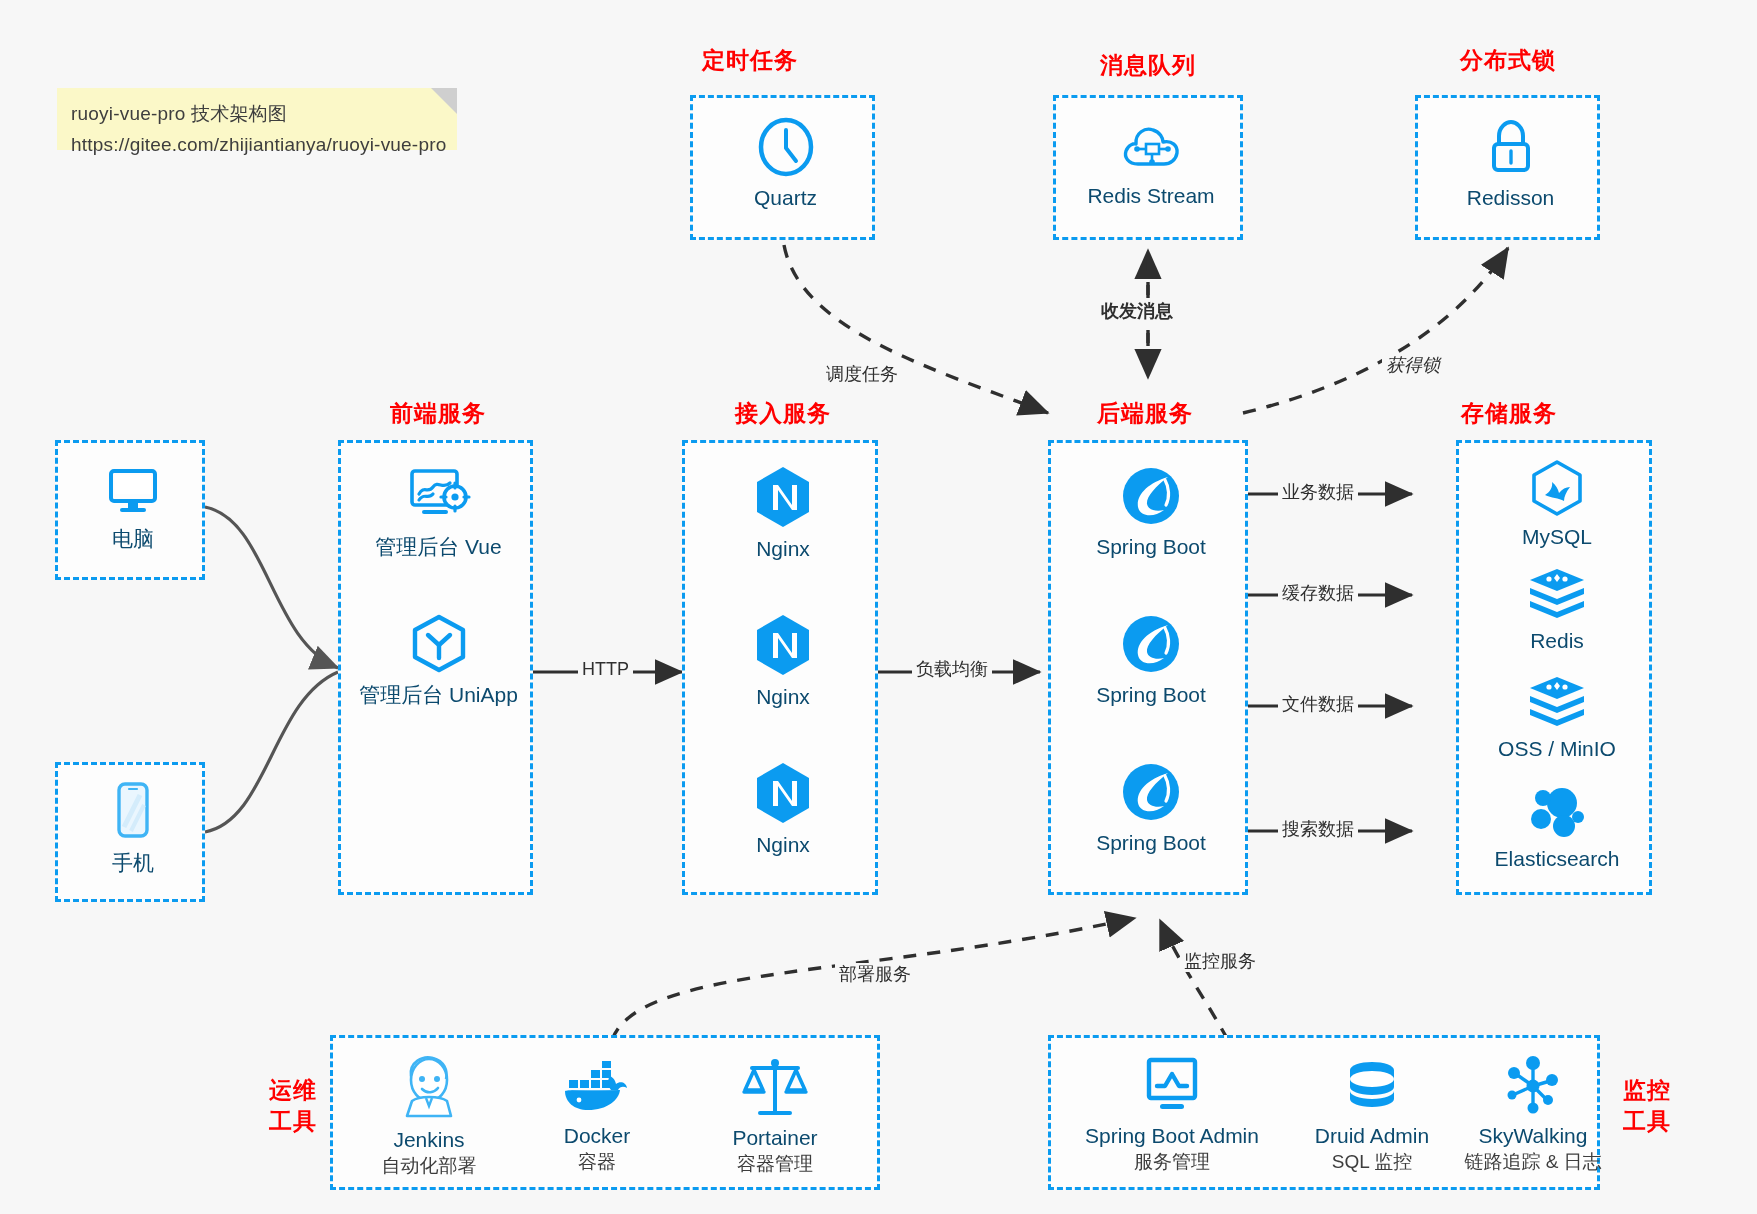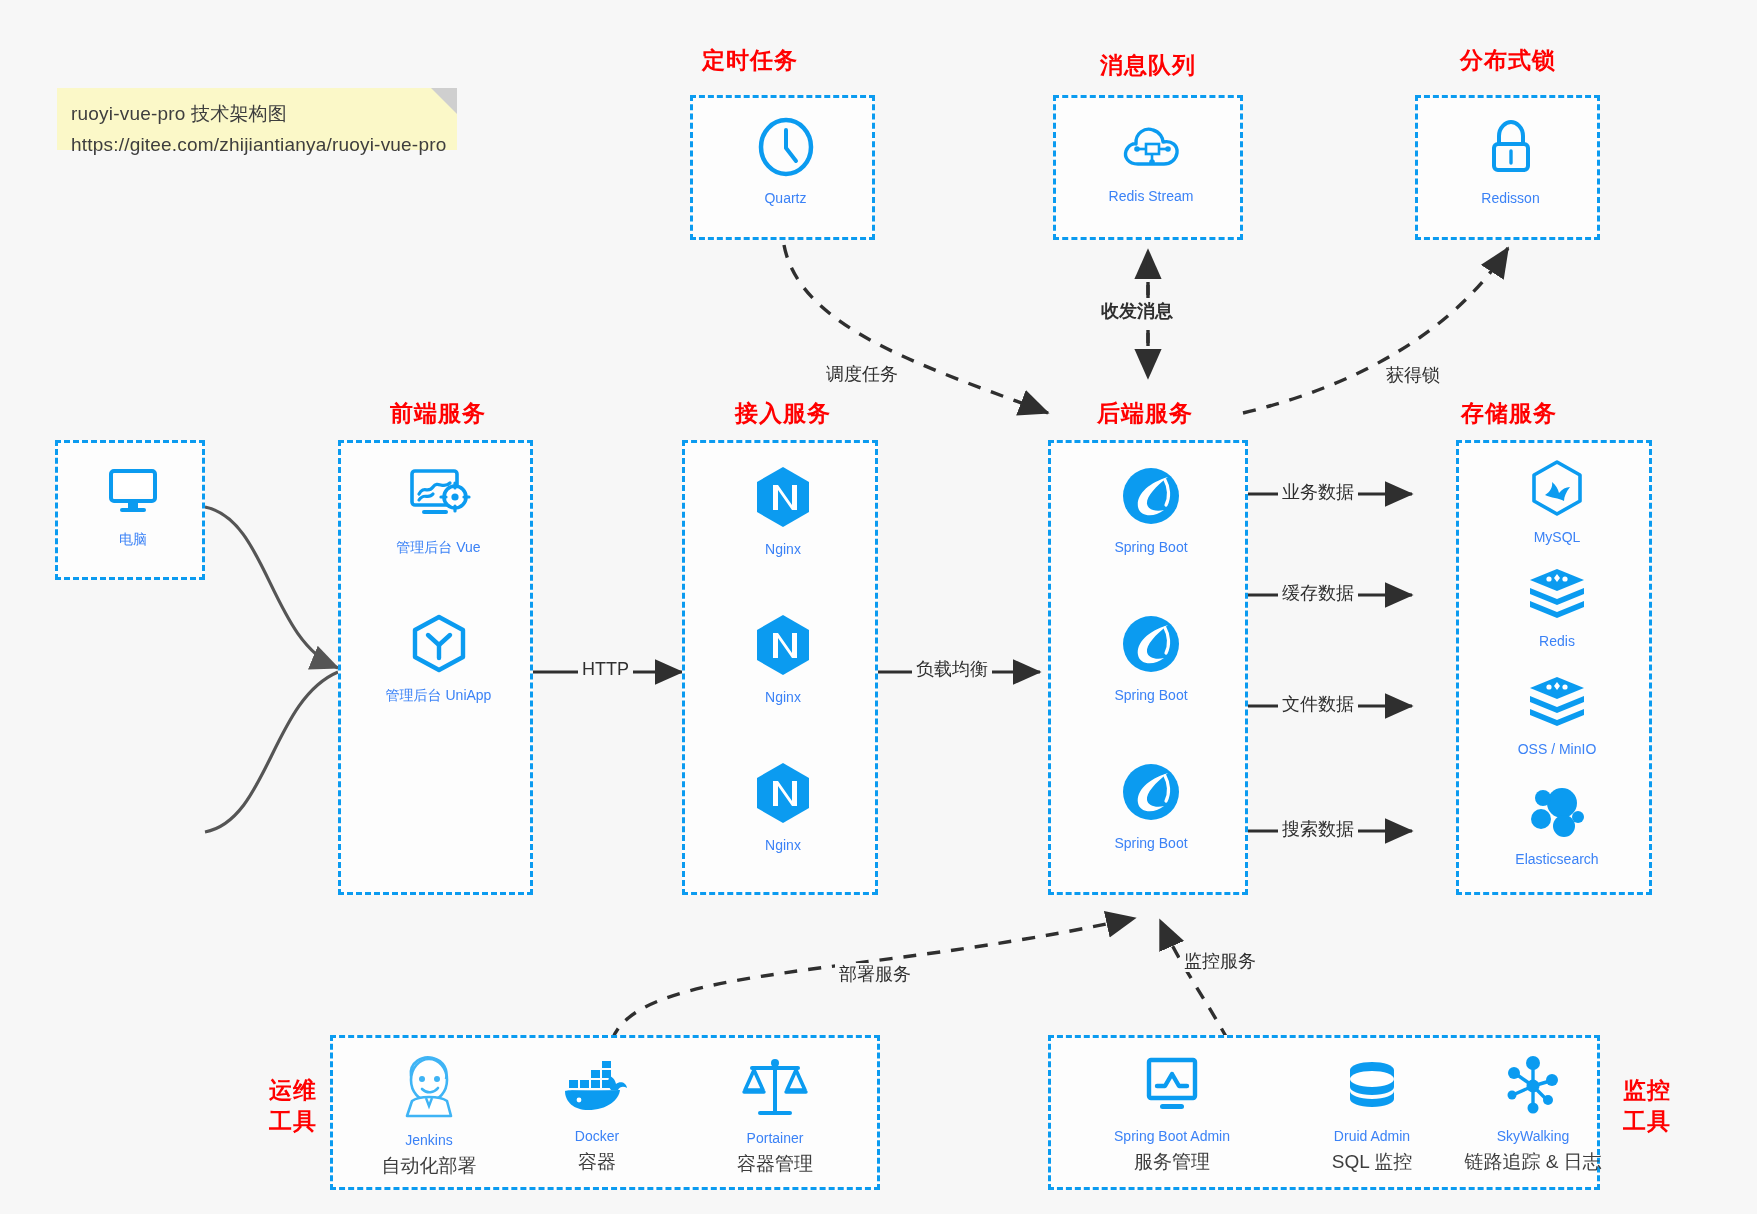--- a/index.html
+++ b/index.html
@@ -46,21 +46,21 @@
     box-sizing:border-box;
   }
 
   
   .node{
     position:absolute;
     display:flex;flex-direction:column;align-items:center;justify-content:flex-start;
     text-align:center;
   }
   .node .cap{
-    font-size:14px;color:#3b82f6;white-space:nowrap;margin-top:7px;line-height:26px;
+    font-size:21px;color:#0c4a6e;white-space:nowrap;margin-top:7px;line-height:26px;
   }
   .node .cap2{font-size:19px;color:#3d3d3d;white-space:nowrap;line-height:26px;}
   .ico{display:block;}
 
   
   .elabel{
     position:absolute;
     font-size:18px;color:#2f2f2f;
     background:#f7f7f7;
     padding:0 4px;white-space:nowrap;line-height:22px;
@@ -162,20 +162,31 @@
       <svg class="ico" width="58" height="56" viewBox="0 0 58 56">
         <rect x="7" y="8" width="44" height="30" rx="3" fill="none" stroke="#0b9bf0" stroke-width="4"></rect>
         <rect x="11" y="12" width="36" height="19" fill="#ffffff"></rect>
         <rect x="24" y="38" width="10" height="7" fill="#0b9bf0"></rect>
         <rect x="16" y="45" width="26" height="4" rx="2" fill="#0b9bf0"></rect>
       </svg>
       <span class="cap">电脑</span>
     </div>
   </div>
 
+  <div class="dbox" style="left:55px;top:762px;width:150px;height:140px;">
+    <div class="node" style="left:0;top:16px;width:150px;">
+      <svg class="ico" width="46" height="62" viewBox="0 0 46 62">
+        <rect x="9" y="3" width="28" height="52" rx="6" fill="#eaf6fe" stroke="#3fb4f5" stroke-width="3.4"></rect>
+        <line x1="19" y1="8" x2="27" y2="8" stroke="#3fb4f5" stroke-width="2.2" stroke-linecap="round"></line>
+        <path d="M14 46 L30 14" stroke="#d4ecfb" stroke-width="5"></path>
+        <path d="M21 50 L34 24" stroke="#d4ecfb" stroke-width="4"></path>
+      </svg>
+      <span class="cap">手机</span>
+    </div>
+  </div>
 
   <div class="dbox" style="left:338px;top:440px;width:195px;height:455px;">
     <div class="node" style="left:0;top:22px;width:195px;">
       <svg class="ico" width="66" height="62" viewBox="0 0 66 62">
         <rect x="6" y="6" width="45" height="34" rx="3" fill="none" stroke="#0b9bf0" stroke-width="3.6"></rect>
         <path d="M13 29 C18 20 22 29 27 22 C32 15 37 25 44 18" fill="none" stroke="#0b9bf0" stroke-width="3.2" stroke-linecap="round"></path>
         <path d="M13 35 C18 27 22 35 27 29" fill="none" stroke="#0b9bf0" stroke-width="3.2" stroke-linecap="round"></path>
         <rect x="16" y="45" width="26" height="4" rx="2" fill="#0b9bf0"></rect>
         <circle cx="49" cy="32" r="11" fill="#ffffff" stroke="#0b9bf0" stroke-width="3.6"></circle>
         <circle cx="49" cy="32" r="3.6" fill="#0b9bf0"></circle>
@@ -290,21 +301,21 @@
         <circle cx="50" cy="34" r="6" fill="#0b9bf0"></circle>
       </svg>
       <span class="cap">Elasticsearch</span>
     </div>
   </div>
 
   <div class="elabel" style="left:578px;top:658px;">HTTP</div>
   <div class="elabel" style="left:912px;top:658px;">负载均衡</div>
   <div class="elabel" style="left:822px;top:363px;">调度任务</div>
   <div class="elabel" style="left:1097px;top:300px;font-weight:bold;">收发消息</div>
-  <div class="elabel" style="left:1382px;top:364px;">获得锁</div>
+  <div class="elabel" style="left:1382px;top:354px;font-style:italic;">获得锁</div>
 
   <div class="elabel" style="left:1278px;top:481px;">业务数据</div>
   <div class="elabel" style="left:1278px;top:582px;">缓存数据</div>
   <div class="elabel" style="left:1278px;top:693px;">文件数据</div>
   <div class="elabel" style="left:1278px;top:818px;">搜索数据</div>
 
   <div class="elabel" style="left:835px;top:963px;">部署服务</div>
   <div class="elabel" style="left:1180px;top:950px;">监控服务</div>
 
   <div class="ghead side" style="left:258px;top:1075px;width:70px;">

